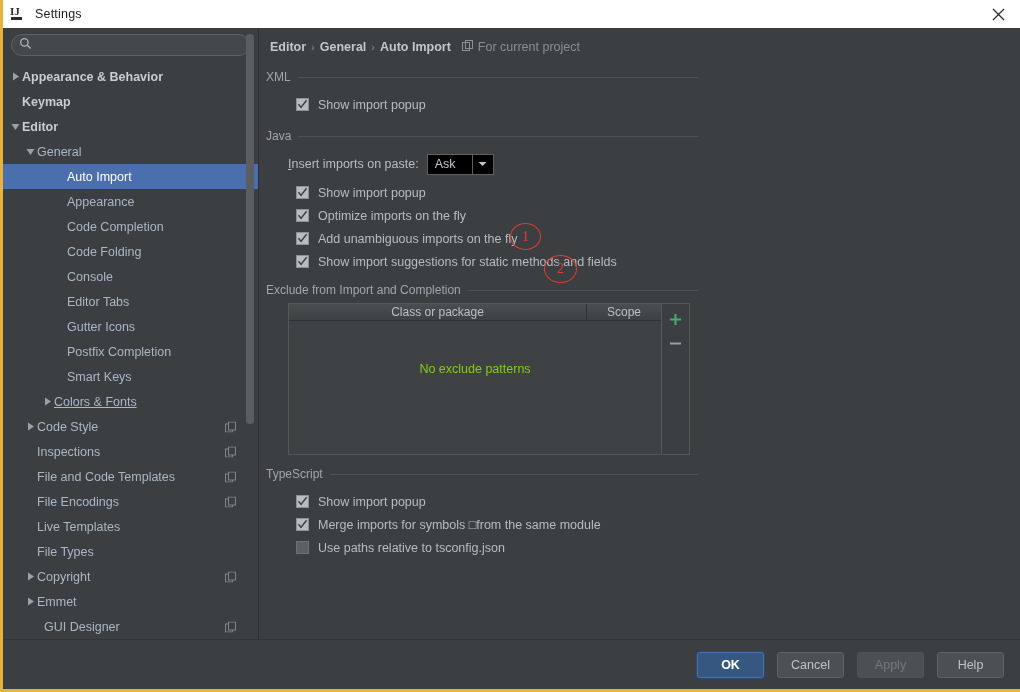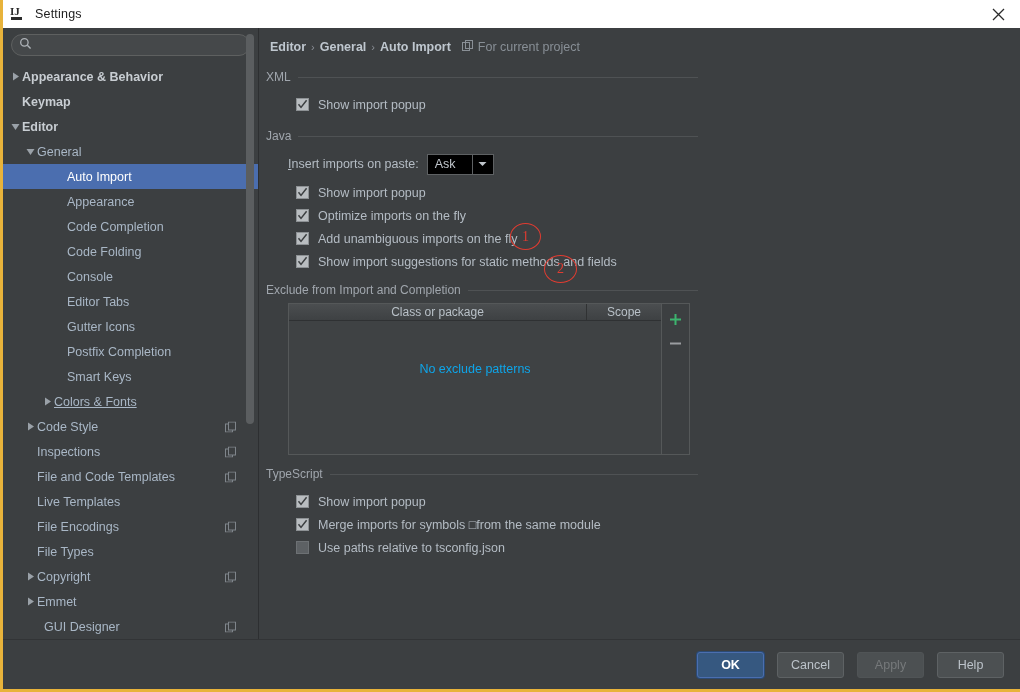--- a/index.html
+++ b/index.html
@@ -186,21 +186,21 @@
     border-bottom: 1px solid #2f3133;
   }
   #thead .th {
     display: flex; align-items: center; justify-content: center;
     color: #b8c0c7; font-size: 12px;
   }
   #thead .th.c1 { flex: 1; border-right: 1px solid #303233; text-align: right; }
   #thead .th.c2 { width: 74px; }
   #tbody {
     flex: 1; display: flex; align-items: center; justify-content: center;
-    color: #0ea5e9; font-size: 12.5px;
+    color: #84cc16; font-size: 12.5px;
     padding-bottom: 38px;
   }
   #tbtns {
     width: 28px; border: 1px solid #555859; border-left: none;
     display: flex; flex-direction: column; align-items: center;
     padding-top: 3px;
   }
   #tbtns .tb { width: 24px; height: 24px; display:flex; align-items:center; justify-content:center; }
   #tbtns .tb svg { display: block; }
 
@@ -376,31 +376,31 @@
           <span class="tree-label">File and Code Templates</span>
           <span class="copy-ic">
             <svg width="11" height="11" viewBox="0 0 11 11">
               <rect x="0.5" y="2.5" width="7" height="8" stroke="#7f858b" fill="none" stroke-width="1"></rect>
               <rect x="3.5" y="0.5" width="7" height="8" stroke="#7f858b" fill="#3c3f41" stroke-width="1"></rect>
             </svg>
           </span>
         </div>
         <div class="tree-row" style="padding-left: 21px;">
           <span class="tw"></span>
-          <span class="tree-label">Live Templates</span>
-        </div>
-        <div class="tree-row" style="padding-left: 21px;">
-          <span class="tw"></span>
           <span class="tree-label">File Encodings</span>
           <span class="copy-ic">
             <svg width="11" height="11" viewBox="0 0 11 11">
               <rect x="0.5" y="2.5" width="7" height="8" stroke="#7f858b" fill="none" stroke-width="1"></rect>
               <rect x="3.5" y="0.5" width="7" height="8" stroke="#7f858b" fill="#3c3f41" stroke-width="1"></rect>
             </svg>
           </span>
+        </div>
+        <div class="tree-row" style="padding-left: 21px;">
+          <span class="tw"></span>
+          <span class="tree-label">Live Templates</span>
         </div>
         <div class="tree-row" style="padding-left: 21px;">
           <span class="tw"></span>
           <span class="tree-label">File Types</span>
         </div>
         <div class="tree-row" style="padding-left: 21px;">
           <span class="tw">
             <svg width="8" height="9" viewBox="0 0 8 9">
               <path d="M1 0.5 L7 4.5 L1 8.5 Z" fill="#9aa1a8"></path>
             </svg>

